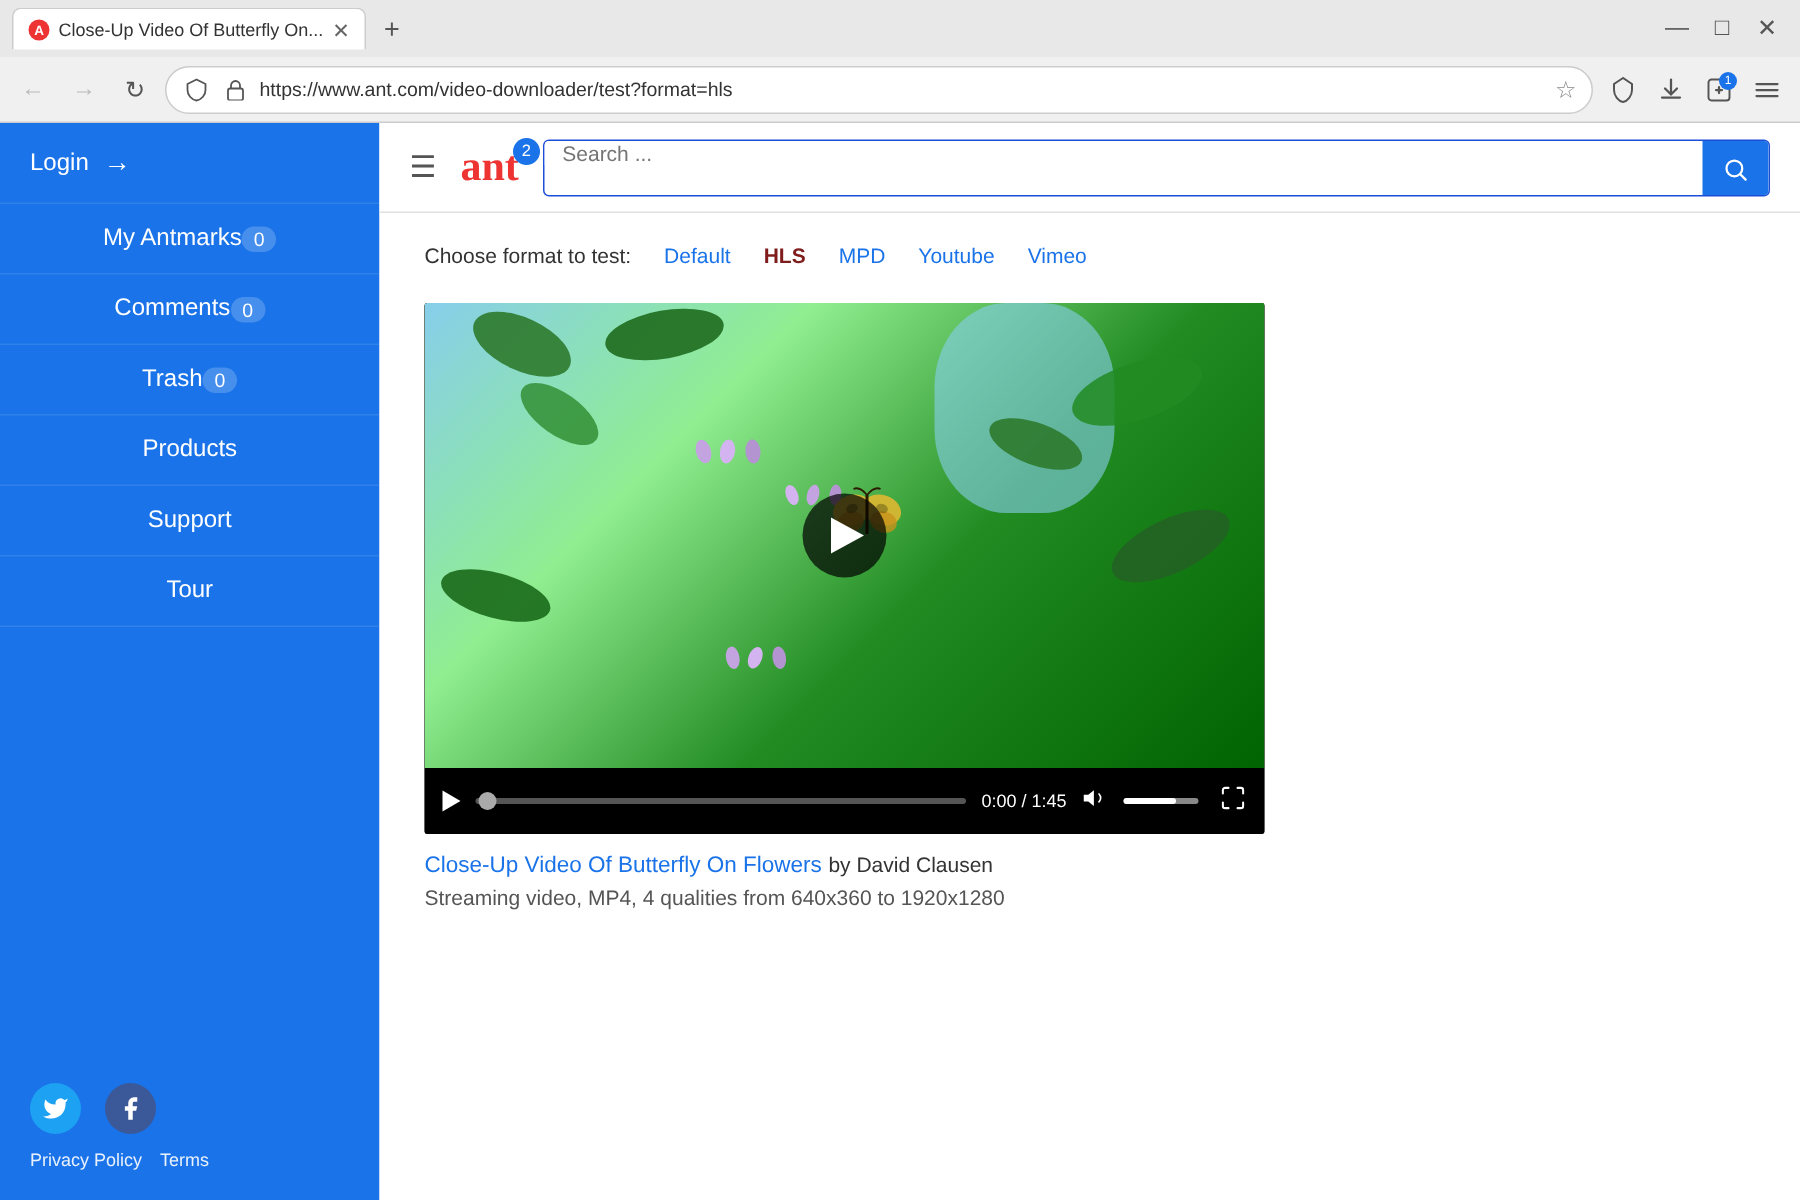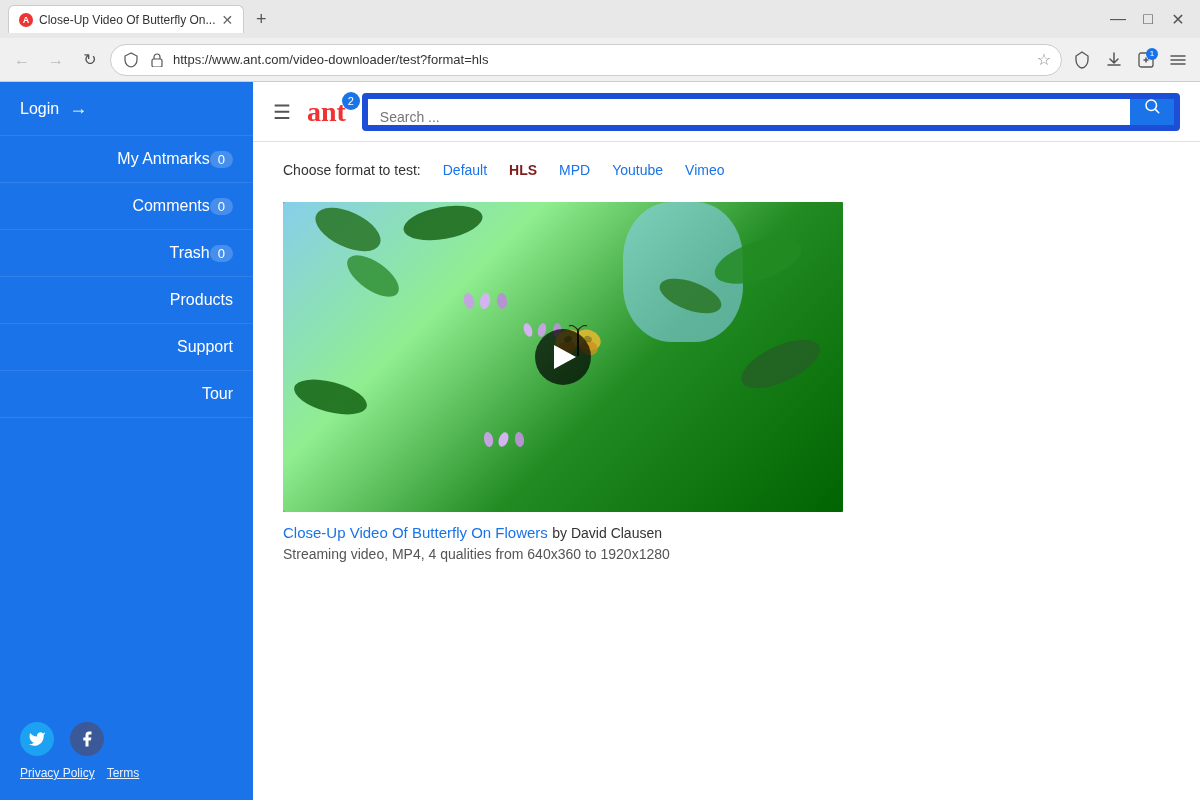--- a/index.html
+++ b/index.html
@@ -25,40 +25,40 @@
     .nav-action-btn { width: 28px; height: 28px; display: flex; align-items: center; justify-content: center; cursor: pointer; color: #555; font-size: 16px; border-radius: 4px; }
 
     
     .app-layout { display: flex; height: calc(800px - 82px); }
 
     
     .sidebar { width: 253px; background: #1a73e8; color: white; display: flex; flex-direction: column; flex-shrink: 0; }
     .login-item { display: flex; align-items: center; padding: 16px 20px; font-size: 16px; gap: 10px; cursor: pointer; border-bottom: 1px solid rgba(255,255,255,0.1); }
     .login-icon { font-size: 18px; }
     .sidebar-nav { flex: 1; }
-    .sidebar-item { display: flex; align-items: center; justify-content: flex-end; padding: 14px 20px; font-size: 16px; cursor: pointer; border-bottom: 1px solid rgba(255,255,255,0.1); }
+    .sidebar-item { display: flex; align-items: center; justify-content: center; padding: 14px 20px; font-size: 16px; cursor: pointer; border-bottom: 1px solid rgba(255,255,255,0.1); }
     .sidebar-item .count { background: rgba(255,255,255,0.2); border-radius: 10px; padding: 1px 8px; font-size: 13px; }
-    .sidebar-footer { padding: 20px; display: flex; flex-direction: column; gap: 10px; text-decoration: underline; }
+    .sidebar-footer { padding: 20px; display: flex; flex-direction: column; gap: 10px; }
     .social-icons { display: flex; gap: 16px; }
     .social-icon { width: 34px; height: 34px; border-radius: 50%; display: flex; align-items: center; justify-content: center; cursor: pointer; }
     .twitter-icon { background: #1da1f2; }
     .facebook-icon { background: #3b5998; }
     .footer-links { display: flex; gap: 12px; font-size: 12px; opacity: 0.9; }
     .footer-links a { color: white; text-decoration: none; }
 
     
     .main-content { flex: 1; background: #fff; overflow-y: auto; }
 
     
     .app-header { display: flex; align-items: center; padding: 0 20px; height: 60px; background: #fff; border-bottom: 1px solid #e0e0e0; gap: 16px; }
     .hamburger { font-size: 20px; color: #555; cursor: pointer; }
     .logo-container { display: flex; align-items: center; position: relative; }
     .logo-text { color: #e33; font-size: 28px; font-weight: bold; font-family: Georgia, serif; }
     .logo-badge { background: #1a73e8; color: white; border-radius: 50%; width: 18px; height: 18px; font-size: 11px; display: flex; align-items: center; justify-content: center; position: absolute; top: -4px; right: -14px; }
-    .search-container { flex: 1; display: flex; align-items: flex-end; border: 6px solid #1d4ed8; border-radius: 4px; overflow: hidden; height: 38px; }
+    .search-container { flex: 1; display: flex; align-items: flex-start; border: 1px solid #1d4ed8; border-radius: 4px; overflow: hidden; height: 38px; }
     .search-input { flex: 1; border: none; outline: none; padding: 0 12px; font-size: 14px; color: #555; }
     .search-btn { background: #1a73e8; border: none; width: 44px; height: 38px; display: flex; align-items: center; justify-content: center; cursor: pointer; }
 
     
     .content-area { padding: 20px 30px; }
     .format-bar { display: flex; align-items: center; gap: 22px; margin-bottom: 24px; font-size: 14px; color: #333; }
     .format-link { color: #1a73e8; text-decoration: none; font-size: 14px; }
     .format-label { font-weight: 500; }
 
     
@@ -280,20 +280,44 @@
                 <ellipse cx="35" cy="17" rx="4" ry="3" fill="#1a1a00" opacity="0.3" transform="rotate(20 35 17)"></ellipse>
               </svg>
             </div>
           </div>
 
           <div class="play-btn-overlay">
             <div class="play-triangle"></div>
           </div>
         </div>
 
+        <div class="video-controls">
+          <div class="ctrl-btn">
+            <div class="play-icon-small"></div>
+          </div>
+          <div class="progress-bar">
+            <div class="progress-fill"></div>
+            <div class="progress-dot"></div>
+          </div>
+          <span class="time-display">0:00 / 1:45</span>
+          <div class="volume-icon">
+            <svg width="18" height="18" viewBox="0 0 24 24" fill="none">
+                <polygon points="11 5 6 9 2 9 2 15 6 15 11 19 11 5" fill="white"></polygon>
+                <path d="M15.54 8.46a5 5 0 010 7.07" stroke="white" stroke-width="1.5" stroke-linecap="round"></path>
+              </svg>
+          </div>
+          <div class="volume-bar">
+            <div class="volume-fill"></div>
+          </div>
+          <div class="fullscreen-btn">
+            <svg width="18" height="18" viewBox="0 0 24 24" fill="none">
+                <path d="M8 3H5a2 2 0 00-2 2v3M16 3h3a2 2 0 012 2v3M21 16v3a2 2 0 01-2 2h-3M3 16v3a2 2 0 002 2h3" stroke="white" stroke-width="1.8" stroke-linecap="round" stroke-linejoin="round"></path>
+              </svg>
+          </div>
+        </div>
       </div>
 
       <div class="video-info">
         <div>
           <a href="#" class="video-title-link">Close-Up Video Of Butterfly On Flowers</a>
           <span class="video-author"> <span>by David Clausen</span></span>
         </div>
         <div class="video-desc">Streaming video, MP4, 4 qualities from 640x360 to 1920x1280</div>
       </div>
     </div>

